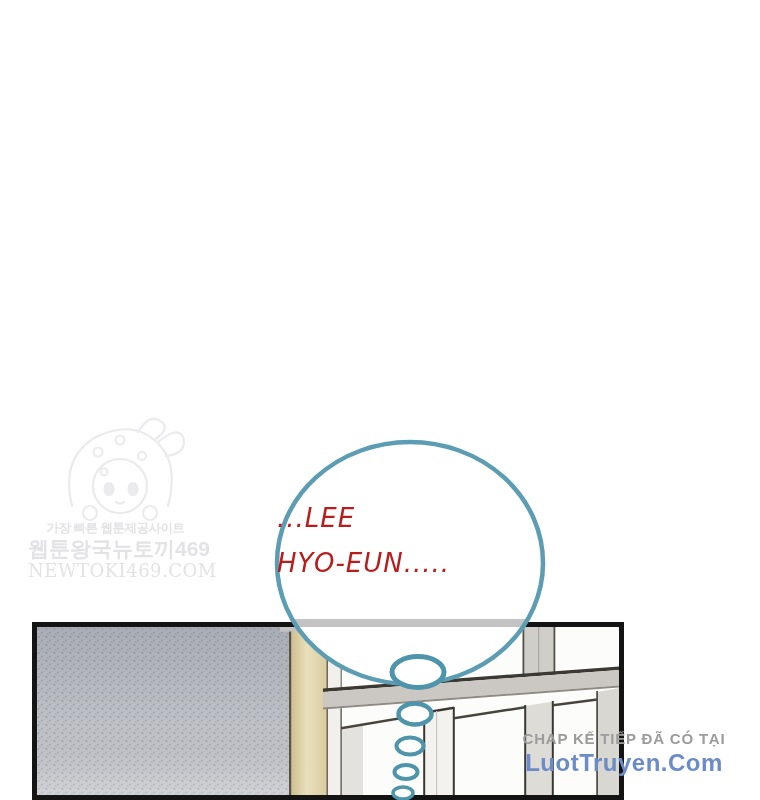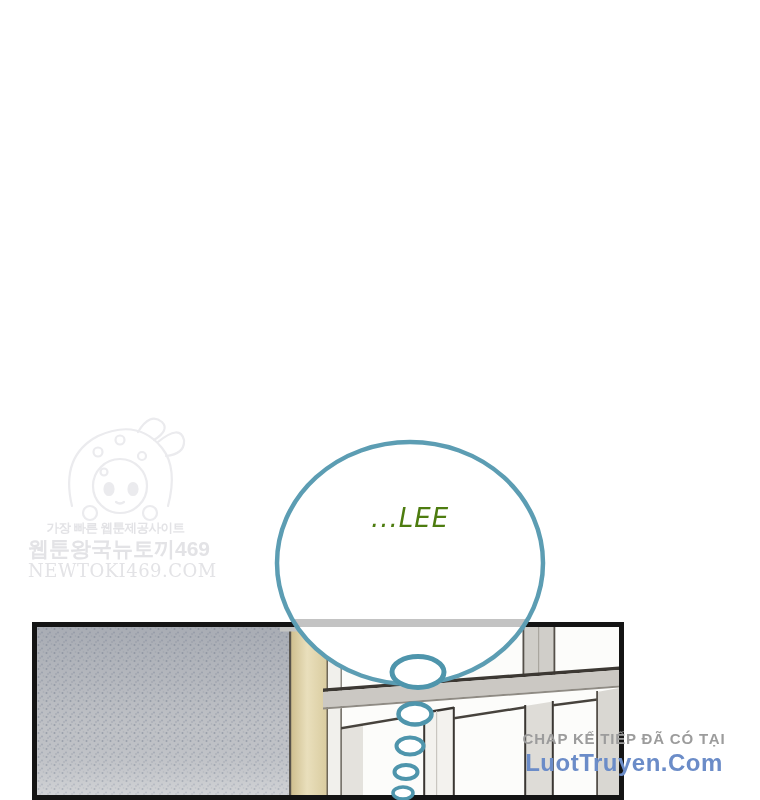--- a/index.html
+++ b/index.html
@@ -32,21 +32,21 @@
     background:#fcfcfa;
     overflow:hidden;
   }
   .panel svg{display:block;}
 
   
   .bubble-svg{position:absolute;left:0;top:0;width:760px;height:800px;pointer-events:none;}
 
   .bubble-text{
     position:absolute;left:277px;top:496px;width:266px;
-    text-align:center;color:#4d7c0f;
+    color:#b91c1c;
     font-family:"DejaVu Sans",sans-serif;
     font-style:italic;font-weight:500;
     font-size:26px;line-height:45px;letter-spacing:1px;
     white-space:nowrap;
   }
 
   
   .footer-wm{position:absolute;left:500px;top:730px;width:248px;text-align:center;}
   .footer-l1{
     font-size:15px;font-weight:bold;color:#9c9c9c;
@@ -187,20 +187,21 @@
       <ellipse cx="418" cy="672" rx="26" ry="15.5" stroke-width="5"></ellipse>
       <ellipse cx="415" cy="714" rx="16.5" ry="10.5" stroke-width="4.5"></ellipse>
       <ellipse cx="410" cy="746" rx="13.5" ry="8.5" stroke-width="4"></ellipse>
       <ellipse cx="406" cy="772" rx="11.5" ry="7" stroke-width="4"></ellipse>
       <ellipse cx="403" cy="793" rx="10" ry="6" stroke-width="3.5"></ellipse>
     </g>
   </svg>
 
   <div class="bubble-text">
     <div>...LEE</div>
+    <div>HYO-EUN.....</div>
   </div>
 
   <div class="footer-wm">
     <div class="footer-l1">CHAP KẾ TIẾP ĐÃ CÓ TẠI</div>
     <div class="footer-l2">LuotTruyen.Com</div>
   </div>
 
 </div>
 
 </body></html>

